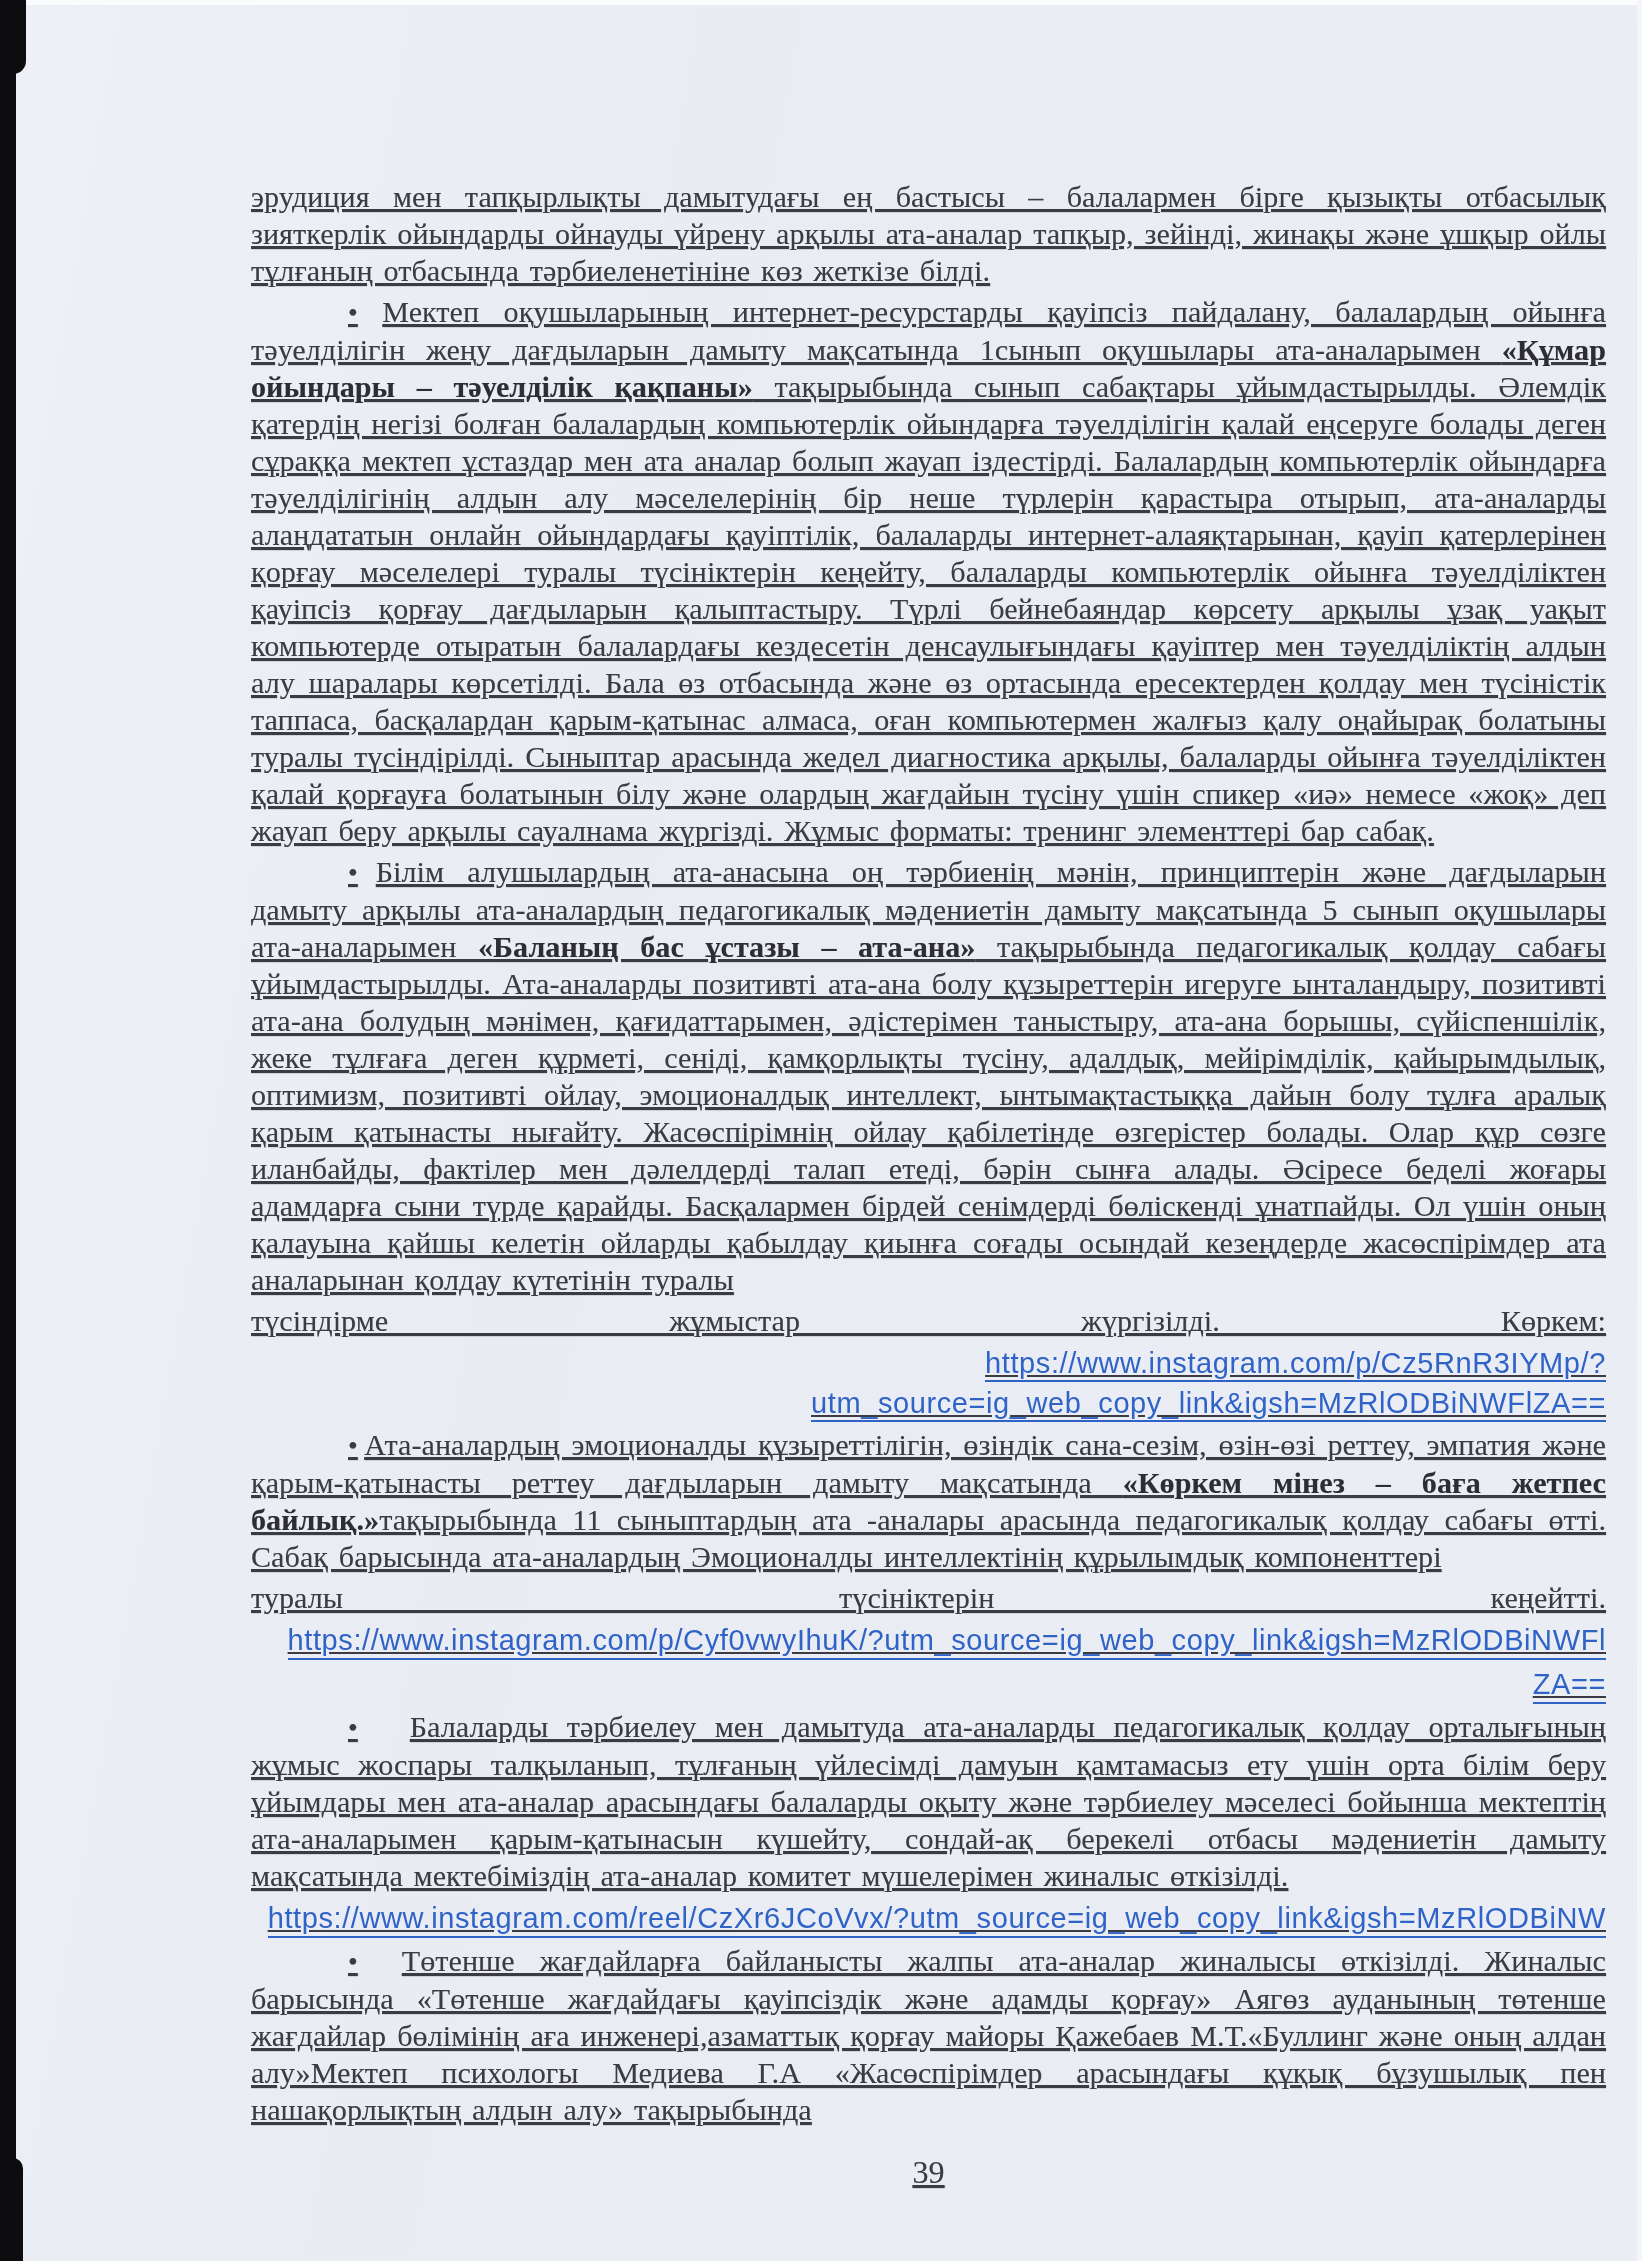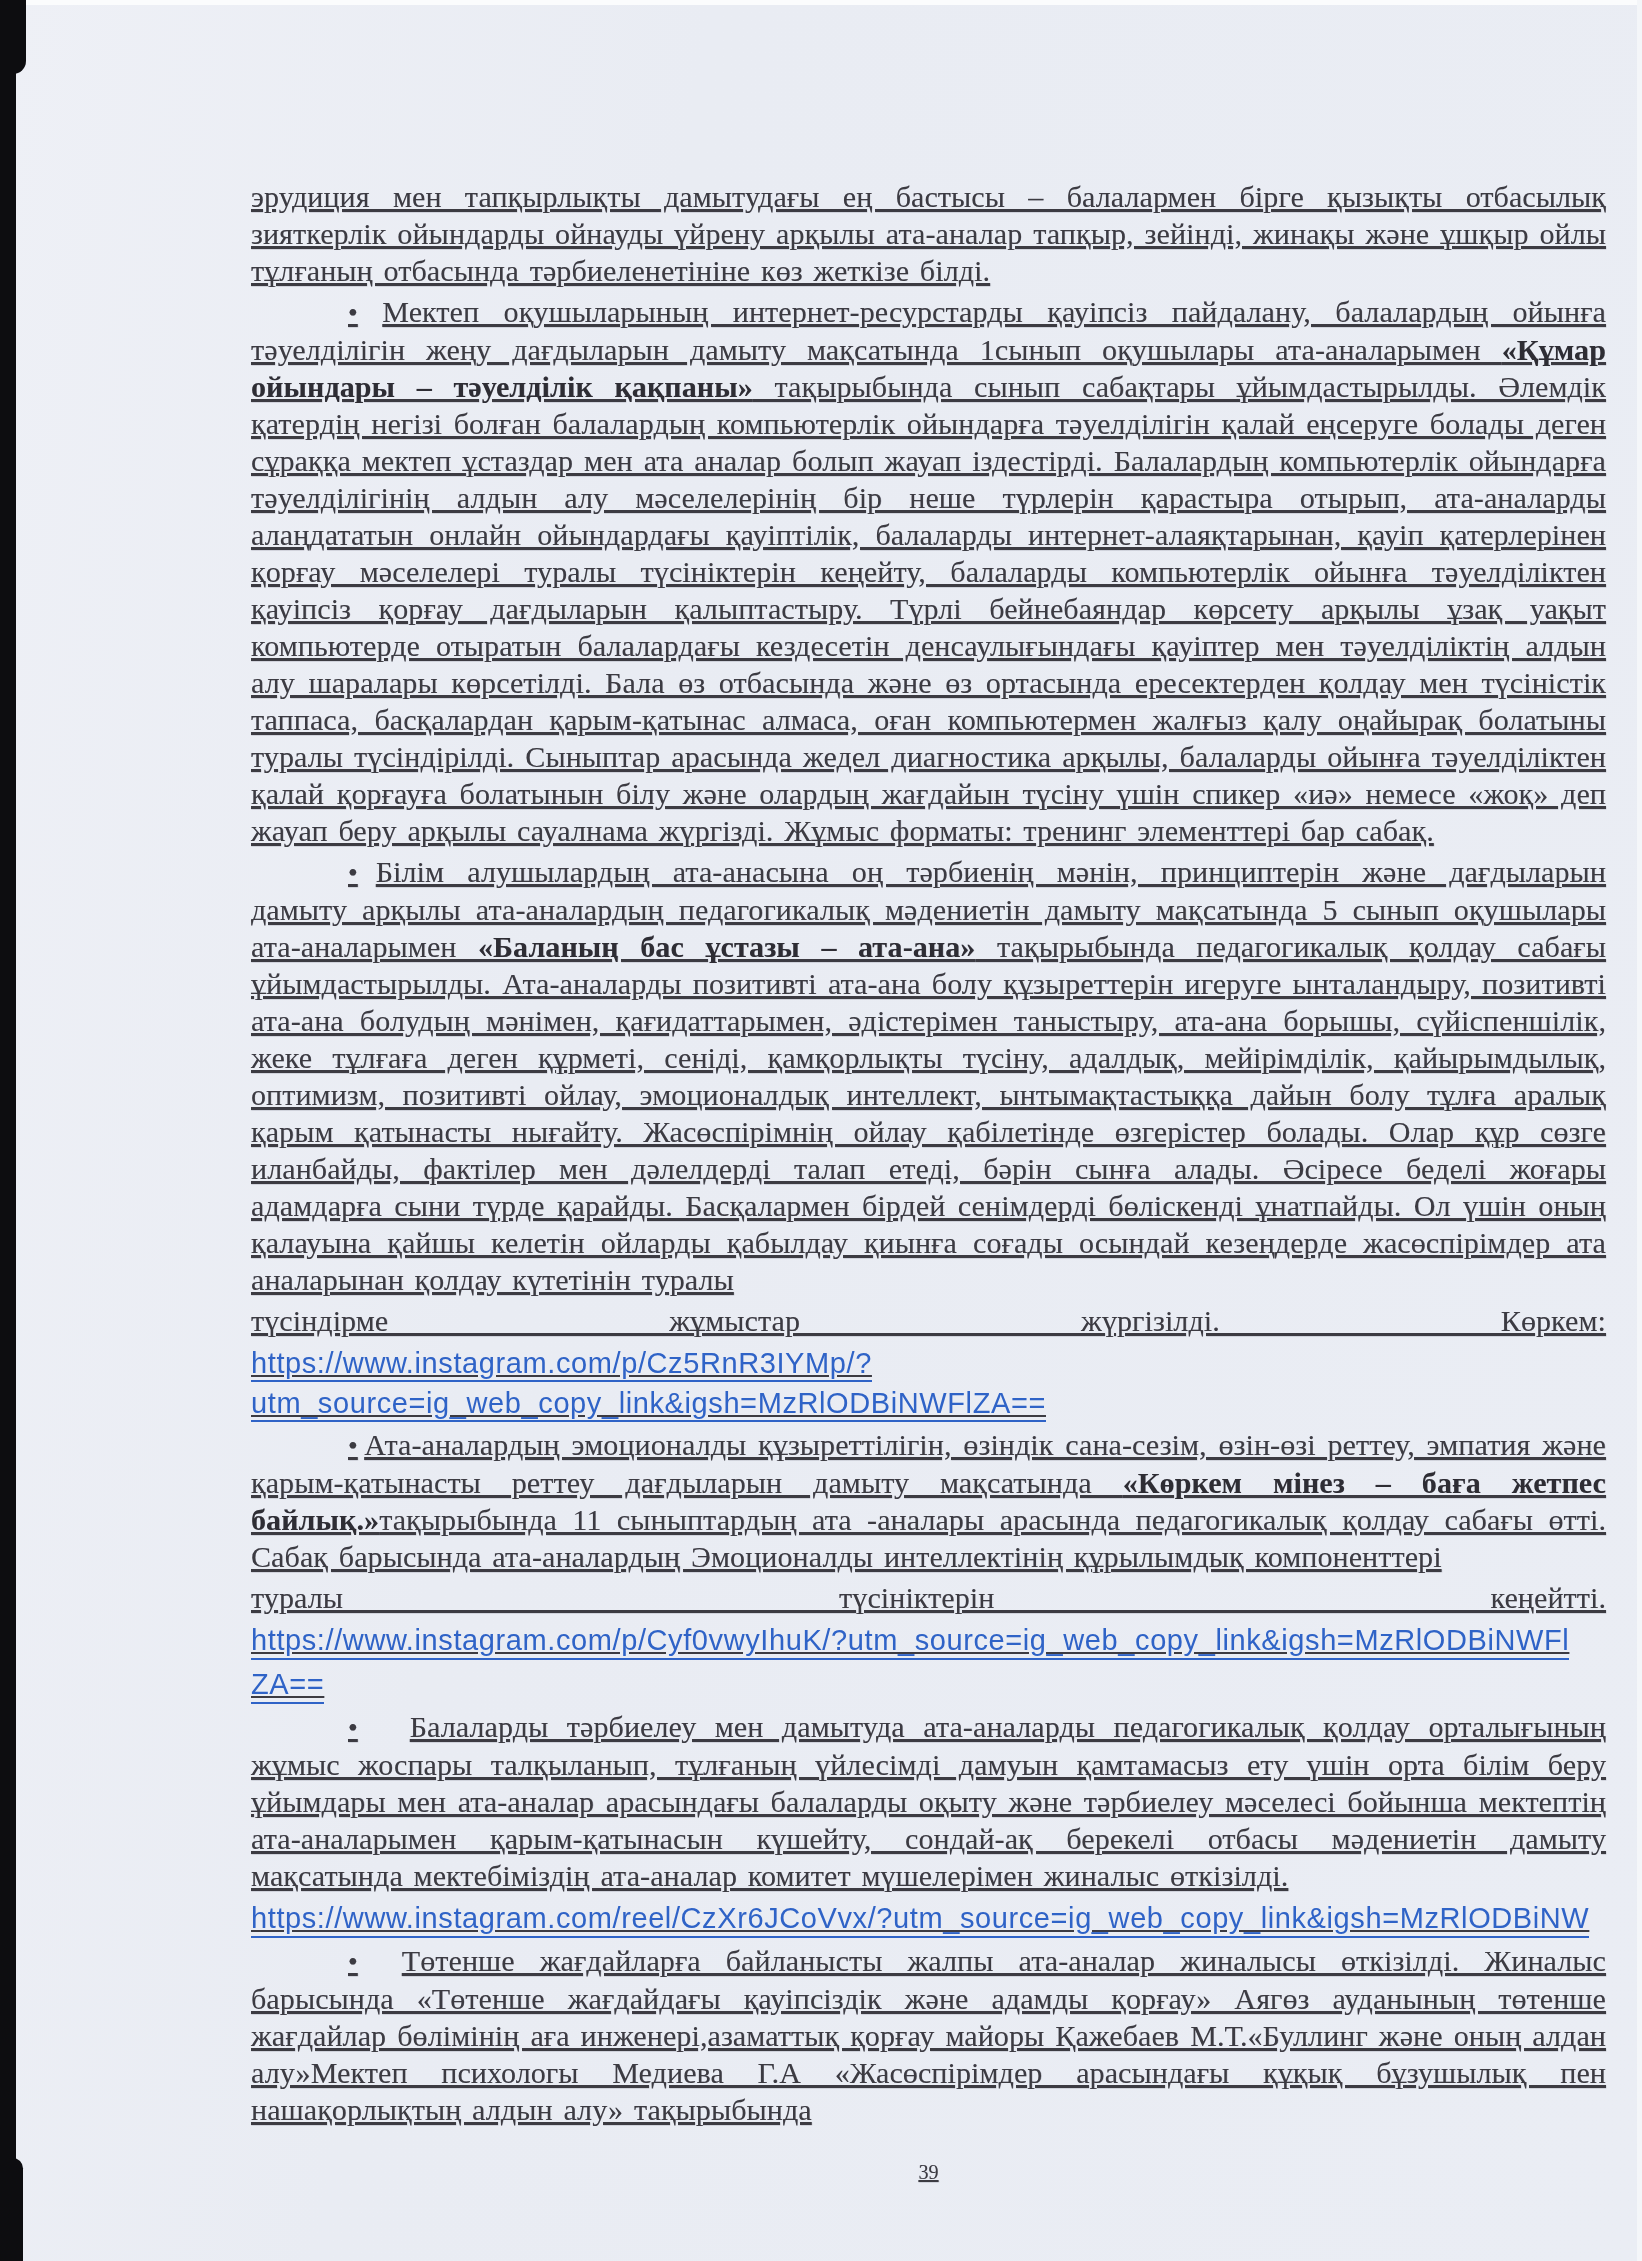--- a/index.html
+++ b/index.html
@@ -31,29 +31,29 @@
   .g40{margin-right:24.5px;}
   .g30{margin-right:18px;}
   .g10{margin-right:6.4px;}
   .g80{margin-right:52px;}
   .g70{margin-right:44px;}
   .spread{text-align:justify;text-align-last:justify;margin:0 0 3.9px 0;}
   .linkline{
     font-family:"Liberation Sans", sans-serif;
     font-size:29px;line-height:40px;
     color:#2f63c7;text-shadow:none;letter-spacing:0.6px;word-spacing:0;
-    text-align:left;margin:0 0 3.9px 0;
+    text-align:right;margin:0 0 3.9px 0;
   }
   .linkline a{
     color:#2f63c7;text-decoration:none;cursor:pointer;
     border-bottom:2.6px solid #2f63c7;padding-bottom:1.9px;
   }
   .pageno{
     margin-top:26px;text-align:left;text-align-last:center;
-    font-size:20px;color:#3c3b42;
+    font-size:32px;color:#3c3b42;
   }
 </style>
 </head>
 <body>
 
 <div class="paper">
   <div class="edge-top"></div>
   <div class="edge-right"></div>
   <div class="scan-band"></div>
   <div class="scan-blob-top"></div>

